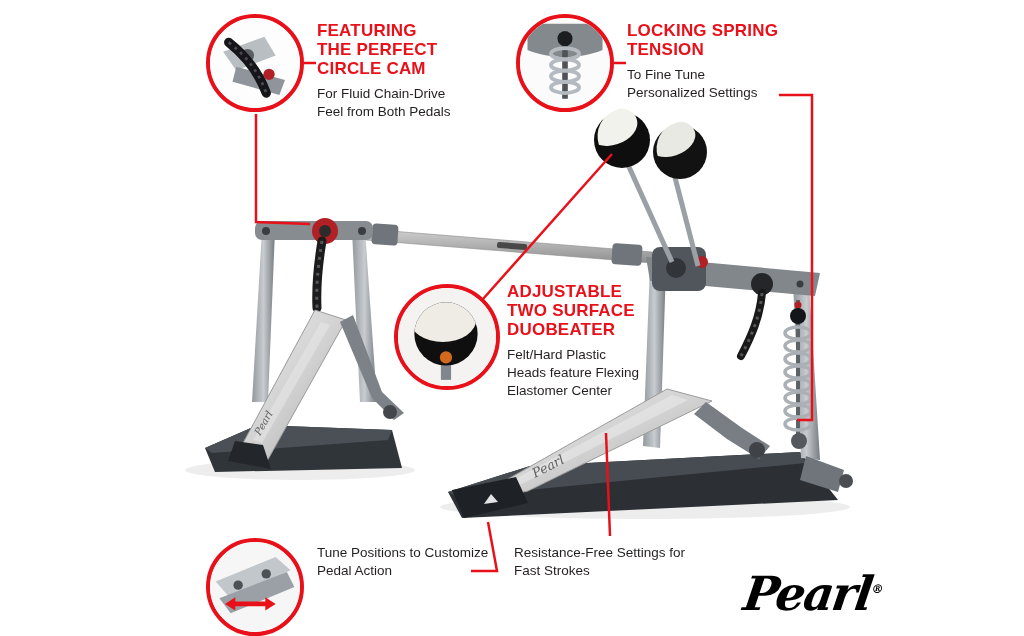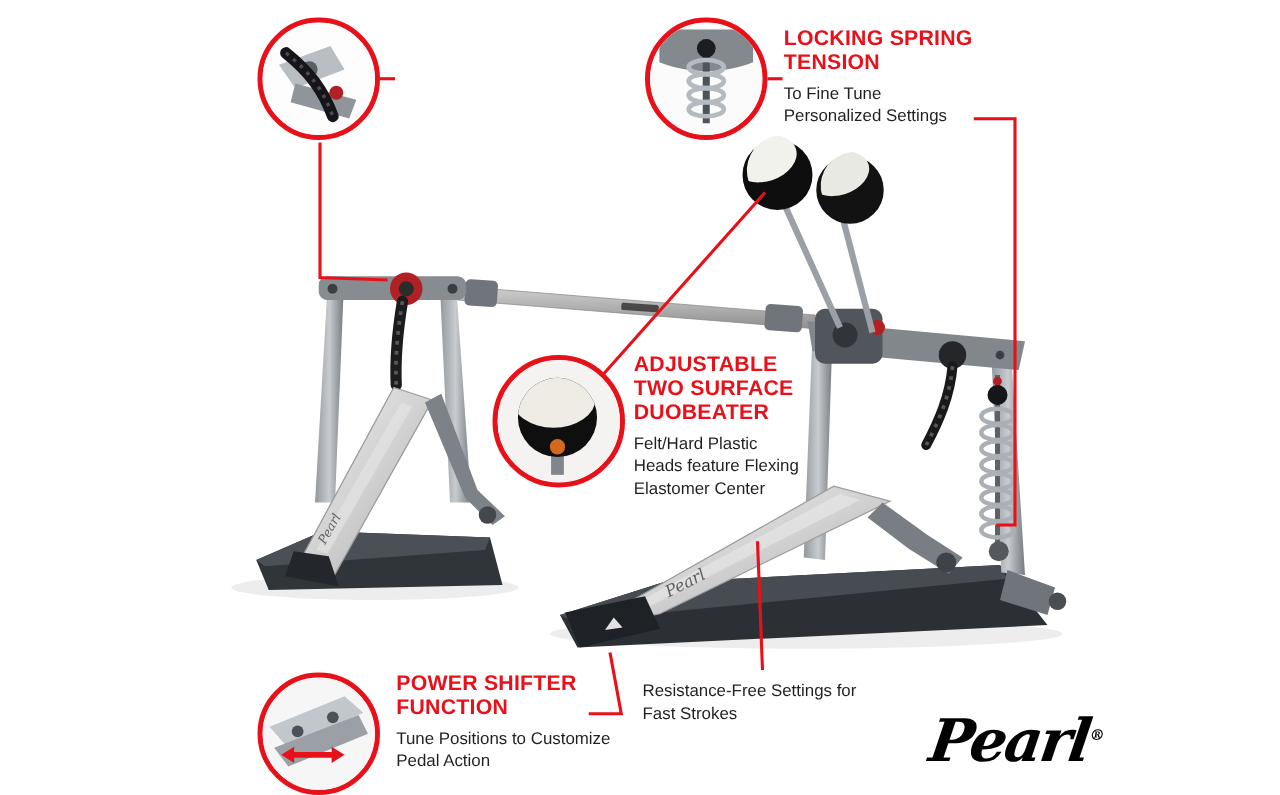--- a/index.html
+++ b/index.html
@@ -187,34 +187,35 @@
       <circle cx="48" cy="48" r="48" fill="#f6f6f6"></circle>
       <path d="M6,42 L70,16 L86,30 L20,58 Z" fill="#c2c7cc"></path>
       <path d="M10,60 L82,32 L90,48 L22,76 Z" fill="#9aa0a6"></path>
       <circle cx="30" cy="46" r="5" fill="#4c5156"></circle>
       <circle cx="60" cy="34" r="5" fill="#4c5156"></circle>
       <path d="M16,66 l11,-7 v4.5 h32 v-4.5 l11,7 -11,7 v-4.5 h-32 v4.5 Z" fill="#e8111a"></path>
     </svg>
   </div>
 
   <div class="callout" style="left:317px;top:21px">
+    <div class="title" style="width:122px">FEATURING THE PERFECT CIRCLE CAM</div>
+    <div class="body" style="width:150px">For Fluid Chain-Drive Feel from Both Pedals</div>
   </div>
 
   <div class="callout" style="left:507px;top:282px">
     <div class="title" style="width:128px">ADJUSTABLE TWO SURFACE DUOBEATER</div>
     <div class="body" style="width:135px">Felt/Hard Plastic Heads feature Flexing Elastomer Center</div>
   </div>
 
   <div class="callout" style="left:627px;top:21px">
     <div class="title" style="width:168px">LOCKING SPRING TENSION</div>
     <div class="body" style="width:152px">To Fine Tune Personalized Settings</div>
   </div>
 
   <div class="callout" style="left:317px;top:537px">
-    <div class="title" style="width:162px">POWER SHIFTER FUNCTION</div>
     <div class="body" style="width:175px">Tune Positions to Customize Pedal Action</div>
   </div>
 
   <div class="callout" style="left:514px;top:537px">
     <div class="body" style="width:185px">Resistance-Free Settings for Fast Strokes</div>
   </div>
 
   <div class="logo">
     <span>Pearl</span><span class="reg">®</span>
   </div>

